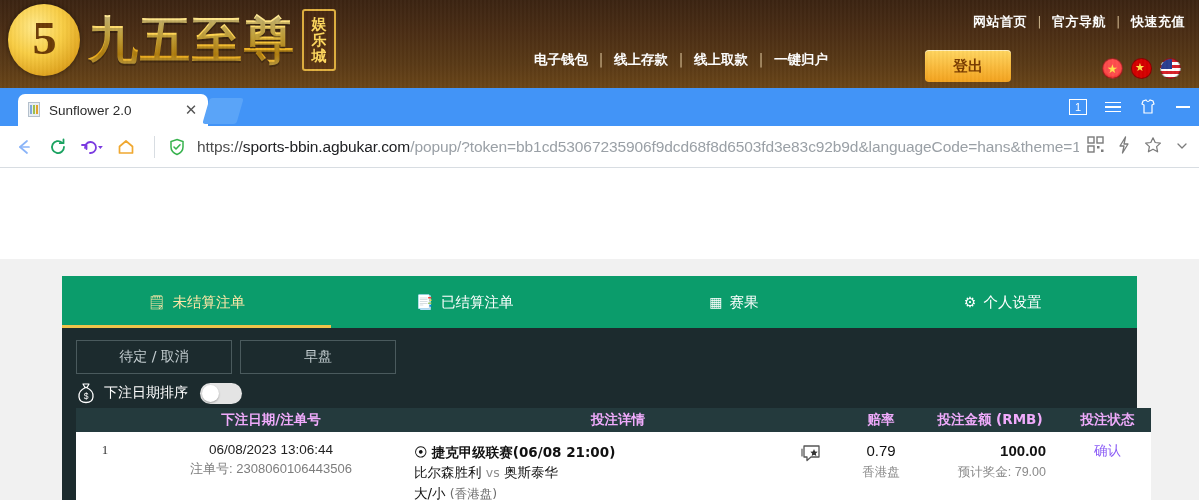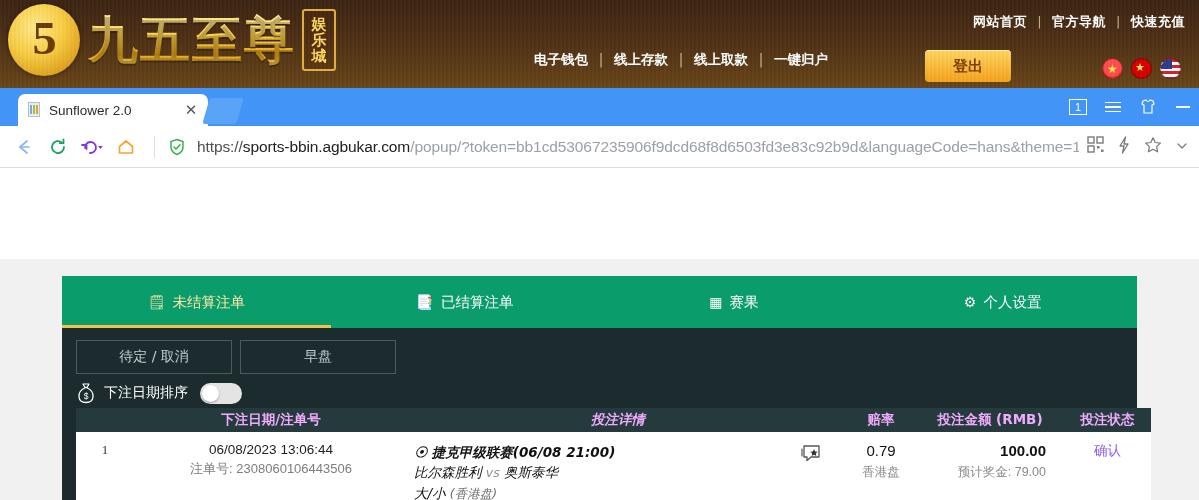--- a/index.html
+++ b/index.html
@@ -162,21 +162,21 @@
 
   .tbl { width:100%; border-collapse:collapse; table-layout:fixed; }
   .tbl thead th {
     background:#243a3d; color:#f0abfc; font-size:13.5px; font-weight:bold;
     height:24px; padding:0; text-align:center;
     font-family:"DejaVu Sans","Liberation Sans",sans-serif;
   }
   .tbl tbody td { background:#ffffff; vertical-align:top; padding:10px 6px 14px 6px; }
   .c-idx { width:58px; text-align:center; color:#333; font-size:13px; font-family:"Liberation Serif",serif; }
   .c-date { width:274px; text-align:center; }
-  .c-detail { width:420px;font-style:italic; }
+  .c-detail { width:420px; }
   .c-odds { width:106px; text-align:center; }
   .c-amt { width:130px; text-align:right; padding-right:18px !important; }
   .c-stat { width:87px; text-align:center; }
 
   .d-date { color:#222; font-size:13.5px; font-family:"Liberation Sans",sans-serif; }
   .d-no { color:#7d7d7d; font-size:13px; margin-top:3px; }
   .det-line { font-size:13.5px; color:#111; line-height:20px; font-family:"DejaVu Sans","Liberation Sans",sans-serif;}
   .det-line .league { font-weight:bold; }
   .det-line .vs { color:#8d8d8d; font-size:12.5px; }
   .det-line .paren { color:#6d6d6d; font-size:12.5px; }

